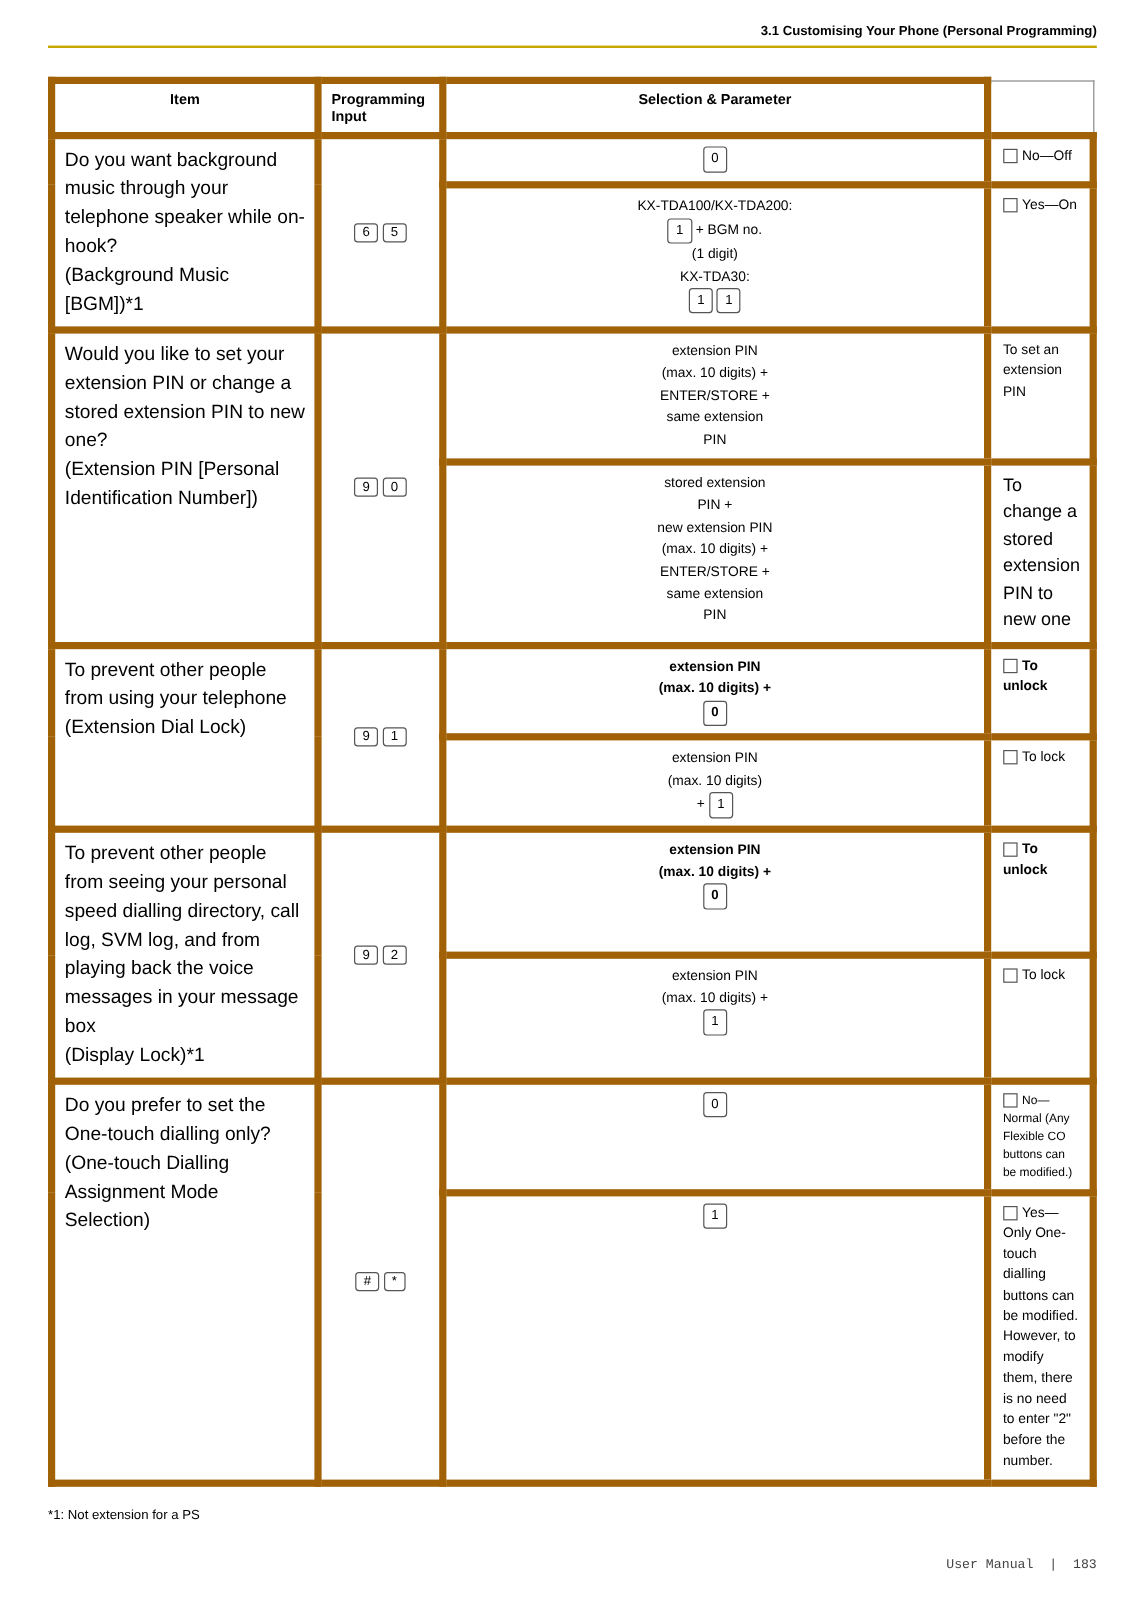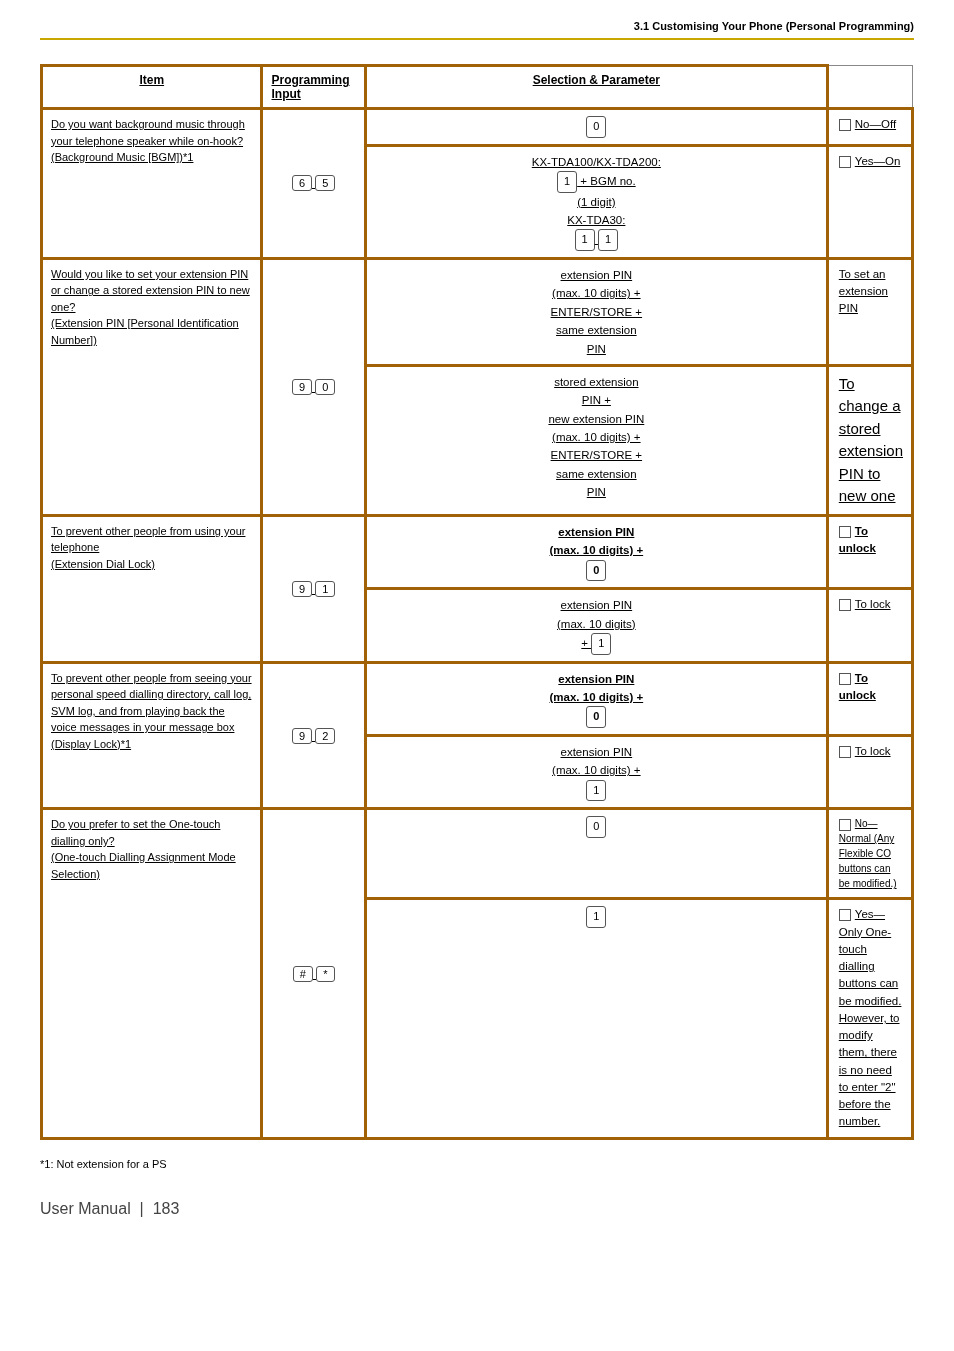--- a/index.html
+++ b/index.html
@@ -19,24 +19,23 @@
       padding-bottom: 6px;
       border-bottom: 2px solid #c8a800;
       margin-bottom: 24px;
     }
     table {
       width: 100%;
       border-collapse: collapse;
       border: 1px solid #888;
     }
     th, td {
-      border: 3px solid #a16207;
+      border: 6px solid #a16207;
       padding: 6px 8px;
       vertical-align: top;
-      text-decoration: underline;
     }
     th {
       background: #fff;
       font-weight: bold;
       text-align: center;
       font-size: 12px;
     }
     .col-item { width: 28%; }
     .col-prog { width: 12%; text-align: left; }
     .col-sel { width: 60%; }
@@ -65,33 +64,34 @@
       height: 12px;
       border: 1px solid #555;
       margin-right: 4px;
       vertical-align: middle;
     }
     .prog-cell {
       text-align: center;
       vertical-align: middle;
     }
     .item-cell {
-      font-size: 11px;
+      font-size: 16px;
       line-height: 1.5;
       margin-left: 40px;
     }
     .footnote {
       margin-top: 18px;
       font-size: 11px;
     }
     .page-footer {
-      text-align: left;
-      font-size: 16px;
+      text-align: right;
+      font-size: 11px;
       margin-top: 30px;
       color: #444;
+      font-family: Liberation Mono, monospace;
     }
   </style>
 </head>
 <body>
 
 <div class="page-header">
   <span>3.1 Customising Your Phone (Personal Programming)</span>
 </div>
 
 <table>

